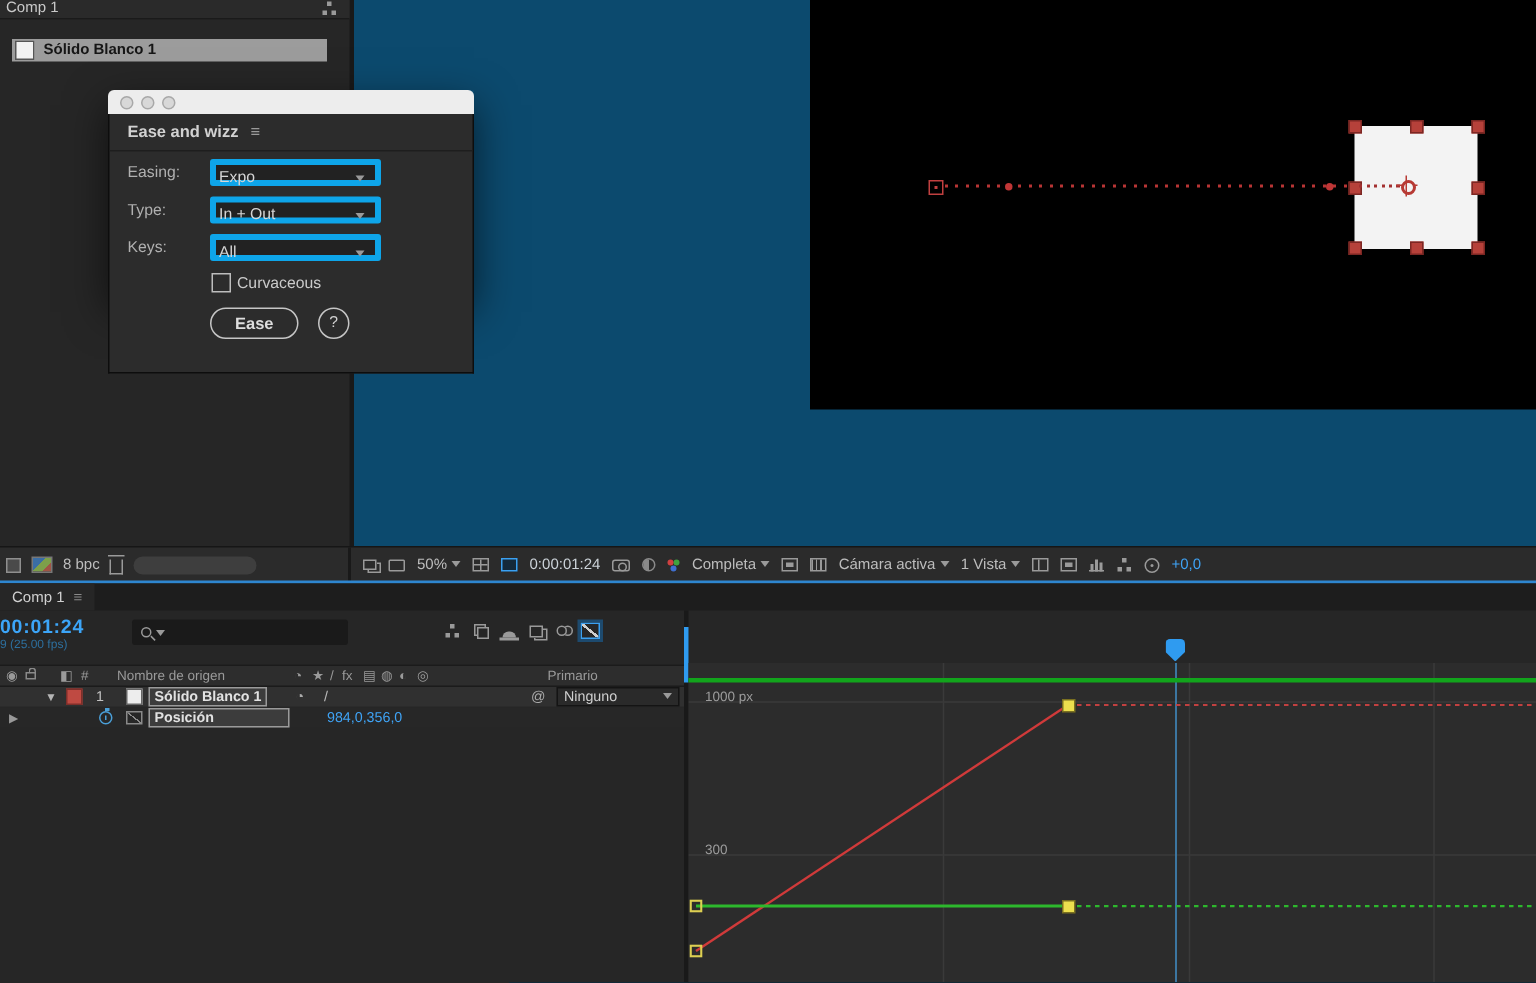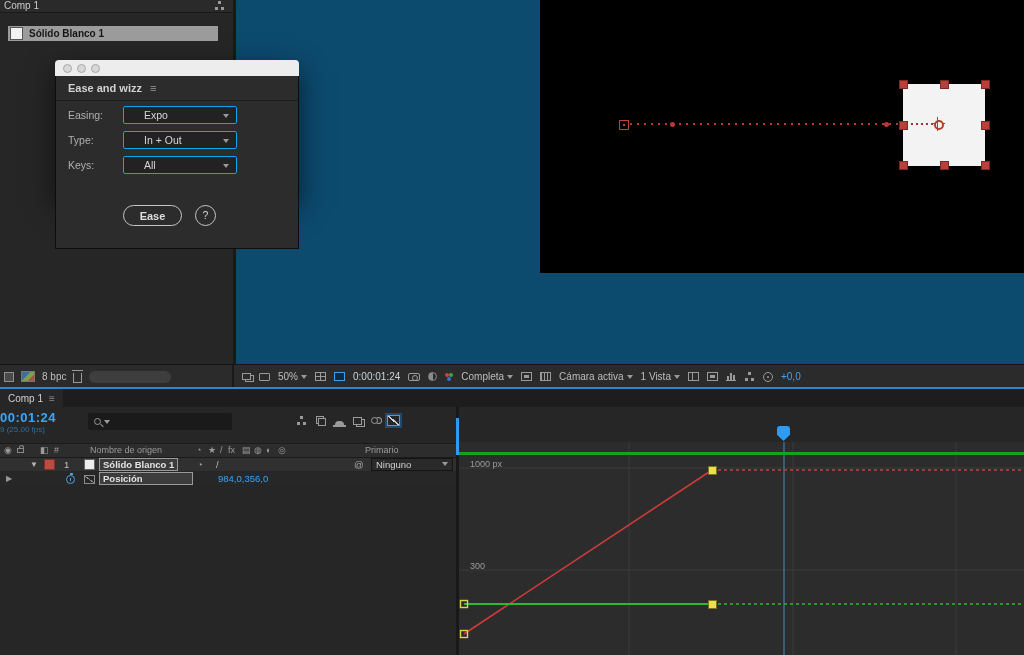--- a/index.html
+++ b/index.html
@@ -80,31 +80,31 @@
   .i-gbadge{width:11px;height:9px;border:1px solid #8a8a8a;background:linear-gradient(to top right,transparent 46%,#8a8a8a 46% 54%,transparent 54%)}
   .i-cube{width:8px;height:8px;border:1px solid #9a9a9a;box-shadow:-2px -2px 0 -1px #2b2b2b,-2px -2px 0 0 #9a9a9a;margin:2px 0 0 2px}
   .i-hat{width:9px;height:4px;background:#9a9a9a;border-radius:4px 4px 0 0;position:relative;margin-top:4px}
   .i-hat:after{content:"";position:absolute;left:-2px;bottom:-2px;width:13px;height:2px;background:#9a9a9a}
   .i-frames{width:9px;height:8px;border:1px solid #9a9a9a;box-shadow:3px 2px 0 -1px #2b2b2b,3px 2px 0 0 #9a9a9a}
   .i-blur{width:7px;height:7px;border:1px solid #9a9a9a;border-radius:50%;box-shadow:4px 0 0 -1px #2b2b2b,4px 0 0 0 #9a9a9a}
   .i-ge{width:13px;height:11px;border:1px solid #3ba0f0;background:
      linear-gradient(to top right,transparent 44%,#cfcfcf 44% 56%,transparent 56%);outline:2px solid #1d4a6e}
 
   
-  .ease{position:absolute;left:55px;top:60px;width:244px;height:138px;z-index:60;box-shadow:0 10px 26px rgba(0,0,0,.6)}
+  .ease{position:absolute;left:72px;top:60px;width:244px;height:138px;z-index:60;box-shadow:0 10px 26px rgba(0,0,0,.6)}
   .ease-tb{height:16px;background:#ededed;border-radius:4px 4px 0 0;display:flex;align-items:center;gap:5px;padding-left:8px}
   .tl-dot{width:9px;height:9px;border-radius:50%;background:#d8d8d8;border:1px solid #a8a8a8;box-sizing:border-box}
   .ease-bd{height:173px;background:#2c2c2c;border:1px solid #0d0d0d;border-top:none;box-sizing:border-box}
   .ease-hrow{height:24px;display:flex;align-items:center;gap:8px;padding-left:12px;border-bottom:1px solid #1e1e1e}
   .ease-title{font-size:11px;font-weight:bold;color:#d2d2d2}
   .ease-menu{font-size:11px;color:#9a9a9a}
   .ease-row{position:absolute;left:0;width:100%;height:18px}
   .ease-lab{position:absolute;left:13px;top:3px;font-size:10.5px;color:#b0b0b0}
-  .ease-dd{position:absolute;left:68px;top:0;width:114px;height:18px;background:#222;border:1px solid #0ea5e9;border-radius:2px;
-           font-size:10.5px;color:#d6d6d6;line-height:17px;padding-left:20px;box-sizing:border-box}
+  .ease-dd{position:absolute;left:68px;top:0;width:114px;height:18px;background:#222;border:4px solid #0ea5e9;border-radius:2px;
+           font-size:10.5px;color:#d6d6d6;line-height:17px;padding-left:2px;box-sizing:border-box}
   .ease-dd .chev{position:absolute;right:7px;top:7px}
   .ease-chk{position:absolute;left:69px;width:11px;height:11px;border:1px solid #bdbdbd;background:transparent}
   .ease-chklab{position:absolute;left:86px;font-size:10.5px;color:#cacaca}
   .btn-apply{position:absolute;left:68px;top:145px;width:59px;height:21px;border:1.5px solid #c6c6c6;border-radius:11px;
              font-size:11px;font-weight:bold;color:#dedede;text-align:center;line-height:20px;box-sizing:border-box}
   .btn-help{position:absolute;left:140px;top:145px;width:21px;height:21px;border:1.5px solid #c6c6c6;border-radius:50%;
             font-size:10.5px;color:#d2d2d2;text-align:center;line-height:19px;box-sizing:border-box}
 
   
   .tl{position:absolute;left:0;top:389px;width:1024px;height:266px;background:#262626}
@@ -225,21 +225,21 @@
       <span class="i i-frames"></span>
       <span class="i i-blur"></span>
       <span class="i i-ge"></span>
     </div>
 
     <div class="hdr-row">
       <span class="cell" style="left:4px">◉</span>
       <span class="cell" style="left:17px"><span class="i i-lock"></span></span>
       <span class="cell" style="left:40px">◧</span>
       <span class="cell" style="left:54px">#</span>
-      <span class="cell" style="left:90px">Nombre de origen</span>
+      <span class="cell" style="left:78px">Nombre de origen</span>
       <span class="cell" style="left:196px">◔</span>
       <span class="cell" style="left:208px">★</span>
       <span class="cell" style="left:220px">/</span>
       <span class="cell" style="left:228px">fx</span>
       <span class="cell" style="left:242px">▤</span>
       <span class="cell" style="left:254px">◍</span>
       <span class="cell" style="left:266px">◐</span>
       <span class="cell" style="left:278px">◎</span>
       <span class="cell" style="left:365px">Primario</span>
     </div>
@@ -309,17 +309,21 @@
       <span class="ease-dd"><span>Expo</span><span class="chev"></span></span>
     </div>
     <div class="ease-row" style="top:71px">
       <span class="ease-lab">Type:</span>
       <span class="ease-dd"><span>In + Out</span><span class="chev"></span></span>
     </div>
     <div class="ease-row" style="top:96px">
       <span class="ease-lab">Keys:</span>
       <span class="ease-dd"><span>All</span><span class="chev"></span></span>
     </div>
+    <div class="ease-row" style="top:121px">
+      <span class="ease-chk" style="top:1px"></span>
+      <span class="ease-chklab" style="top:2px">Curvaceous</span>
+    </div>
     <div class="btn-apply">Ease</div>
     <div class="btn-help">?</div>
   </div>
 
 </div>
 
 </body></html>

